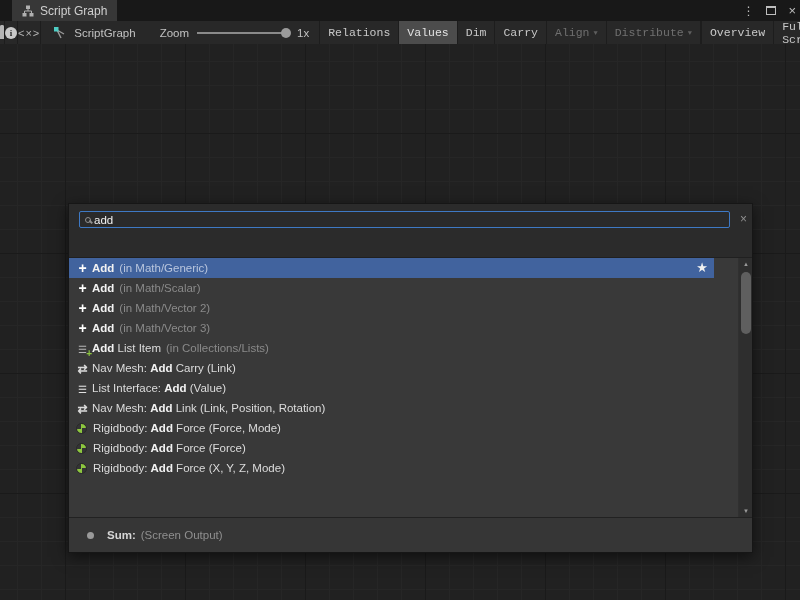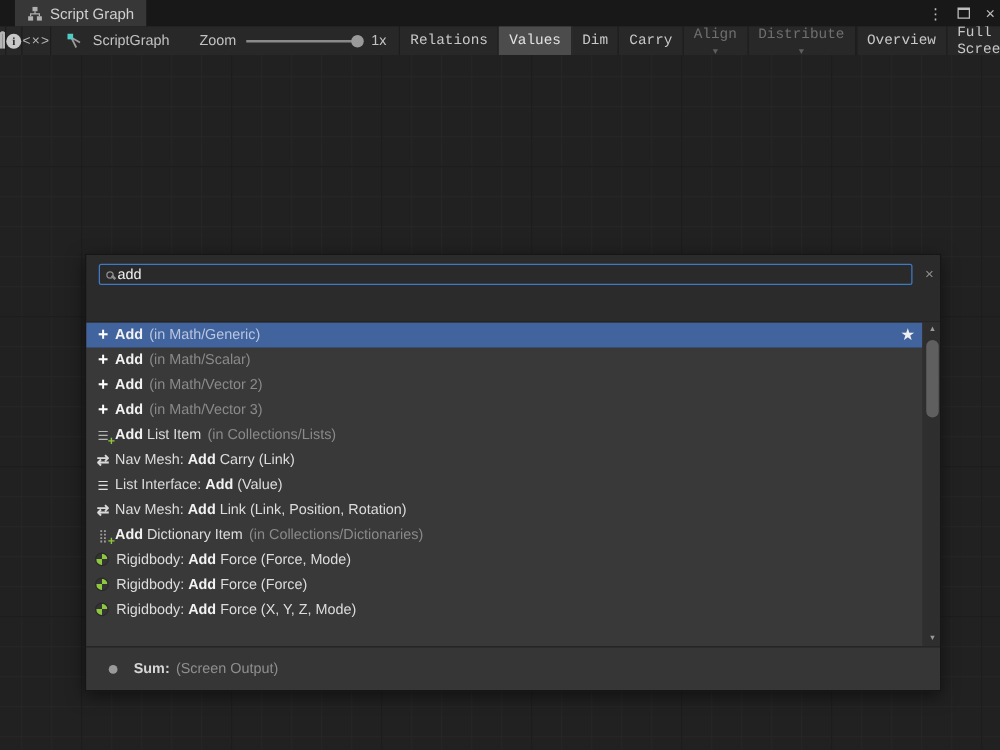--- a/index.html
+++ b/index.html
@@ -28,21 +28,21 @@
   .infoc { width:12px; height:12px; border-radius:50%; background:#c9c9c9; color:#282828; font-weight:bold;
            font-size:9px; display:flex; align-items:center; justify-content:center; font-family:"Liberation Serif", serif; }
   .codeg { color:#b5b5b5; font-size:11px; letter-spacing:1px; }
   .graphseg { padding:0 14px 0 12px; gap:7px; border-right:none; }
   .zoomseg { padding:0 10px; gap:8px; }
   .zoom-track { width:92px; height:2px; background:#8a8a8a; position:relative; }
   .zoom-thumb { position:absolute; right:-2px; top:-4px; width:10px; height:10px; border-radius:50%; background:#9a9a9a; }
   .tbtn { padding:0 8px; display:flex; align-items:center; gap:4px; border-right:1px solid #1d1d1d; color:#c8c8c8;font-family:Liberation Mono, monospace; }
   .tbtn.first { border-left:1px solid #1d1d1d; }
   .tbtn.active { background:#4c4c4c; color:#e2e2e2; }
-  .tbtn.disabled { color:#6f6f6f;flex-direction:column; }
+  .tbtn.disabled { color:#6f6f6f; }
   .dd { font-size:7px; color:#8a8a8a; } .tbtn.disabled .dd { color:#5f5f5f; }
   .gapseg { width:6px; border-right:1px solid #1d1d1d; }
 
   
   .canvas { position:absolute; left:0; top:44px; width:800px; height:556px; background-color:#212121;
     background-image:
       linear-gradient(#1a1a1a 1px, transparent 1px),
       linear-gradient(90deg, #1a1a1a 1px, transparent 1px),
       linear-gradient(#262626 1px, transparent 1px),
       linear-gradient(90deg, #262626 1px, transparent 1px);
@@ -56,21 +56,21 @@
   .searchbox { position:absolute; left:10px; top:7px; right:22px; height:17px; background:#2a2a2a;
     border:1px solid #3e79c4; border-radius:2px; display:flex; align-items:center; padding:0 4px; }
   .mag { width:6px; height:6px; border:1.5px solid #8f8f8f; border-radius:50%; position:relative; margin:0 3px 0 1px; flex:none; }
   .mag::after { content:""; position:absolute; width:4px; height:1.5px; background:#8f8f8f;
     transform:rotate(45deg); right:-3px; bottom:-1px; }
   .searchbox input { flex:1; background:transparent; border:none; outline:none; color:#f0f0f0;
     font-family:"Liberation Sans", sans-serif; font-size:11.5px; height:15px; }
   .clearx { position:absolute; right:5px; top:9px; color:#8f8f8f; font-size:12px; line-height:1; }
   .searchhdr { text-align:center; color:#9e9e9e; padding-top:7px; font-size:11.5px; }
 
-  .listwrap { height:260px; display:flex; background:#393939; border-top:1px solid #202020; }
+  .listwrap { height:260px; display:flex; background:#393939; border-top:1px solid #202020;gap:24px; }
   .rows { flex:1; overflow:hidden; }
   .row { height:20px; line-height:20px; padding:0 6px; white-space:nowrap; color:#dcdcdc; overflow:hidden; }
   .row .b { font-weight:bold; color:#f2f2f2; }
   .row .note { color:#8a8a8a; margin-left:5px; }
   .row.selected { background:#41639e; color:#eef2f8; }
   .row.selected .note { color:#b9c6de; }
   .star { float:right; color:#f0f0f0; font-size:13px; }
 
   .ic { display:inline-block; width:15px; text-align:center; vertical-align:-1px; margin-right:2px;
         position:relative; line-height:1; }
@@ -205,23 +205,20 @@
       <div class="row">
         <span class="ic ic-nav"></span><span>Nav Mesh: </span><span class="b">Add</span><span> Carry (Link)</span>
       </div>
       <div class="row">
         <span class="ic ic-lines"></span><span>List Interface: </span><span class="b">Add</span><span> (Value)</span>
       </div>
       <div class="row">
         <span class="ic ic-nav"></span><span>Nav Mesh: </span><span class="b">Add</span><span> Link (Link, Position, Rotation)</span>
       </div>
       <div class="row">
-        <span class="ic ic-dict"></span><span class="b">Add</span><span> Dictionary Item</span><span class="note">(in Collections/Dictionaries)</span>
-      </div>
-      <div class="row">
         <span class="ic-rb"></span><span>Rigidbody: </span><span class="b">Add</span><span> Force (Force, Mode)</span>
       </div>
       <div class="row">
         <span class="ic-rb"></span><span>Rigidbody: </span><span class="b">Add</span><span> Force (Force)</span>
       </div>
       <div class="row">
         <span class="ic-rb"></span><span>Rigidbody: </span><span class="b">Add</span><span> Force (X, Y, Z, Mode)</span>
       </div>
     </div>
     <div class="scrollbar">

